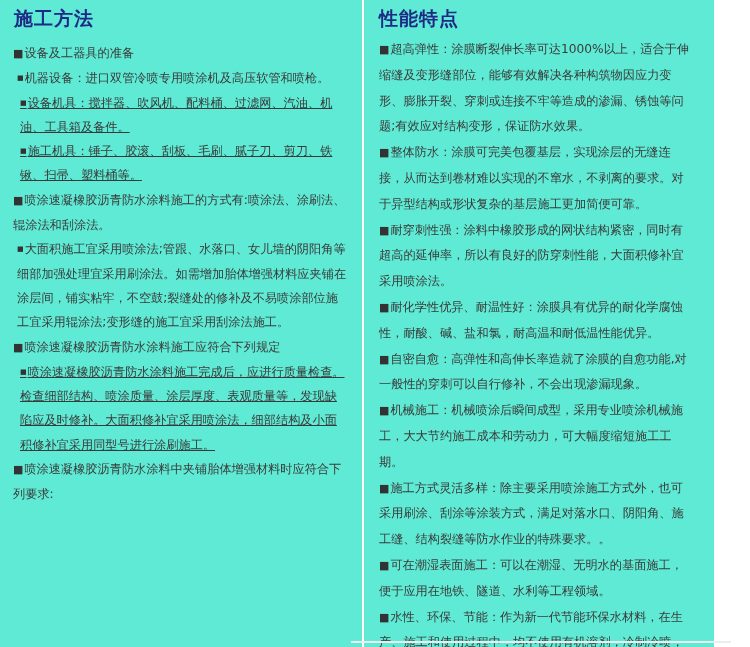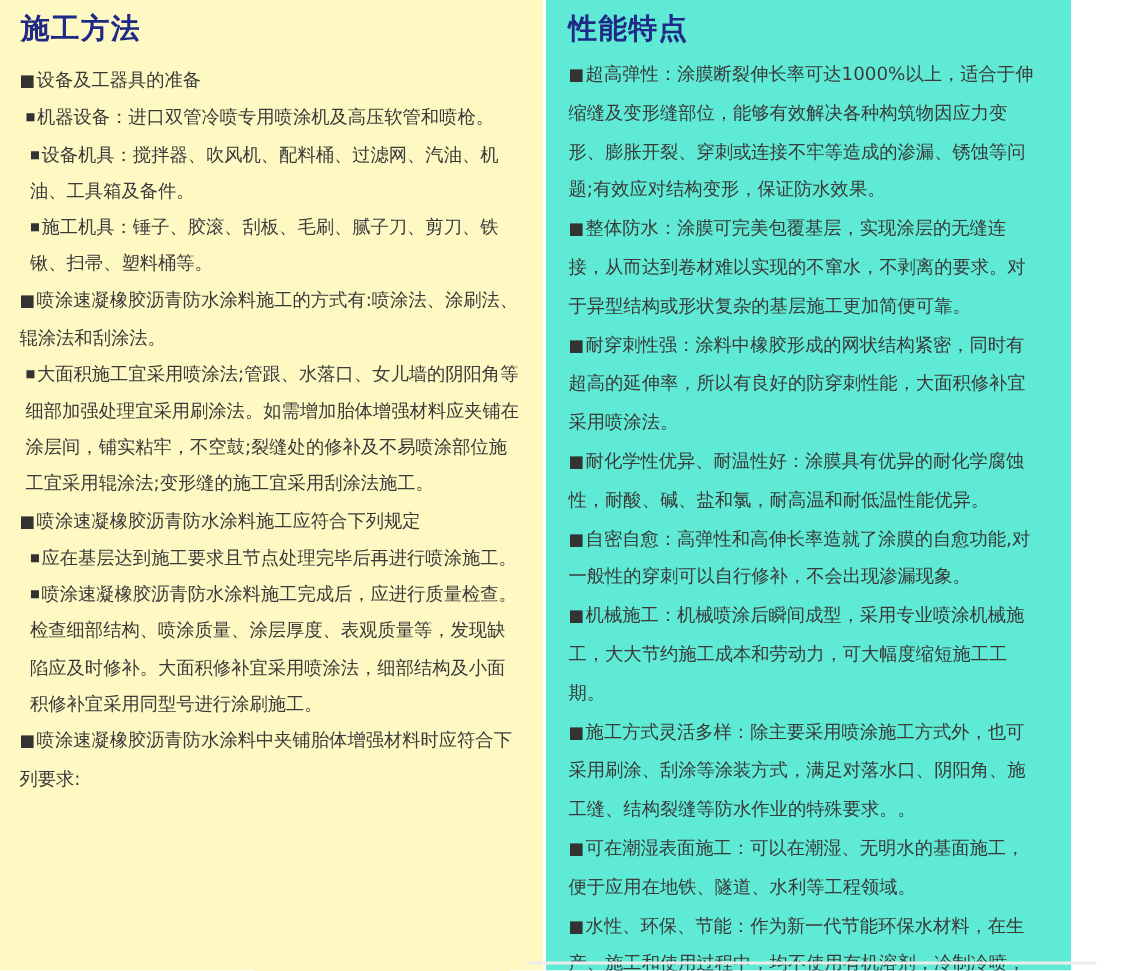--- a/index.html
+++ b/index.html
@@ -4,57 +4,56 @@
 <style>
   html, body { margin: 0; padding: 0; }
   body {
     width: 750px; height: 647px; overflow: hidden;
     background: #ffffff;
     font-family: "DejaVu Sans", "Liberation Sans", sans-serif;
     color: #3a3a3a;
     position: relative;
   }
   .panel { position: absolute; top: 0; }
-  .panel-left { left: 0; width: 362px; height: 647px; background: #fef9c3; }
+  .panel-left { left: 0; width: 362px; height: 647px; background: #5eead4; }
   .panel-right { left: 364px; width: 350px; height: 647px; background: #5eead4; }
   .panel-right-bottom-line {
     position: absolute; left: 351px; top: 641px; width: 380px; height: 2px;
     background: #ececec;
   }
   .title {
     font-weight: bold; font-size: 19px; color: #1f2a86;
     letter-spacing: 1px; margin: 0;
     position: absolute;
   }
   .panel-left .title { left: 14px; top: 6px; }
   .panel-right .title { left: 15px; top: 6px; }
   .content { position: absolute; font-size: 12.2px; line-height: 24.3px; }
   .panel-left .content { left: 13px; top: 41px; width: 335px; }
   .panel-right .content { left: 15px; top: 37px; width: 312px; line-height: 25.8px; }
   .para { margin: 0; white-space: normal; word-break: break-all; }
   .lvl1::before { content: "■"; color: #333; font-size: 11px; margin-right: 1px; }
   .lvl2 { padding-left: 4px; }
   .lvl2::before { content: "■"; color: #333; font-size: 7px; vertical-align: 2px; margin-right: 1px; }
-  .lvl2.indent { padding-left: 7px; }
+  .lvl2.indent { padding-left: 7px; text-decoration: underline; }
   .plain { }
 </style>
 </head>
 <body>
 
 <div class="panel panel-left">
   <h2 class="title">施工方法</h2>
   <div class="content">
     <p class="para lvl1">设备及工器具的准备</p>
     <p class="para lvl2">机器设备：进口双管冷喷专用喷涂机及高压软管和喷枪。</p>
     <p class="para lvl2 indent">设备机具：搅拌器、吹风机、配料桶、过滤网、汽油、机油、工具箱及备件。</p>
     <p class="para lvl2 indent">施工机具：锤子、胶滚、刮板、毛刷、腻子刀、剪刀、铁锹、扫帚、塑料桶等。</p>
     <p class="para lvl1">喷涂速凝橡胶沥青防水涂料施工的方式有:喷涂法、涂刷法、辊涂法和刮涂法。</p>
     <p class="para lvl2">大面积施工宜采用喷涂法;管跟、水落口、女儿墙的阴阳角等细部加强处理宜采用刷涂法。如需增加胎体增强材料应夹铺在涂层间，铺实粘牢，不空鼓;裂缝处的修补及不易喷涂部位施工宜采用辊涂法;变形缝的施工宜采用刮涂法施工。</p>
     <p class="para lvl1">喷涂速凝橡胶沥青防水涂料施工应符合下列规定</p>
-    <p class="para lvl2 indent">应在基层达到施工要求且节点处理完毕后再进行喷涂施工。</p>
     <p class="para lvl2 indent">喷涂速凝橡胶沥青防水涂料施工完成后，应进行质量检查。检查细部结构、喷涂质量、涂层厚度、表观质量等，发现缺陷应及时修补。大面积修补宜采用喷涂法，细部结构及小面积修补宜采用同型号进行涂刷施工。</p>
     <p class="para lvl1">喷涂速凝橡胶沥青防水涂料中夹铺胎体增强材料时应符合下列要求:</p>
 
   </div>
 </div>
 
 <div class="panel panel-right">
   <h2 class="title">性能特点</h2>
   <div class="content">
     <p class="para lvl1">超高弹性：涂膜断裂伸长率可达1000%以上，适合于伸缩缝及变形缝部位，能够有效解决各种构筑物因应力变形、膨胀开裂、穿刺或连接不牢等造成的渗漏、锈蚀等问题;有效应对结构变形，保证防水效果。</p>

